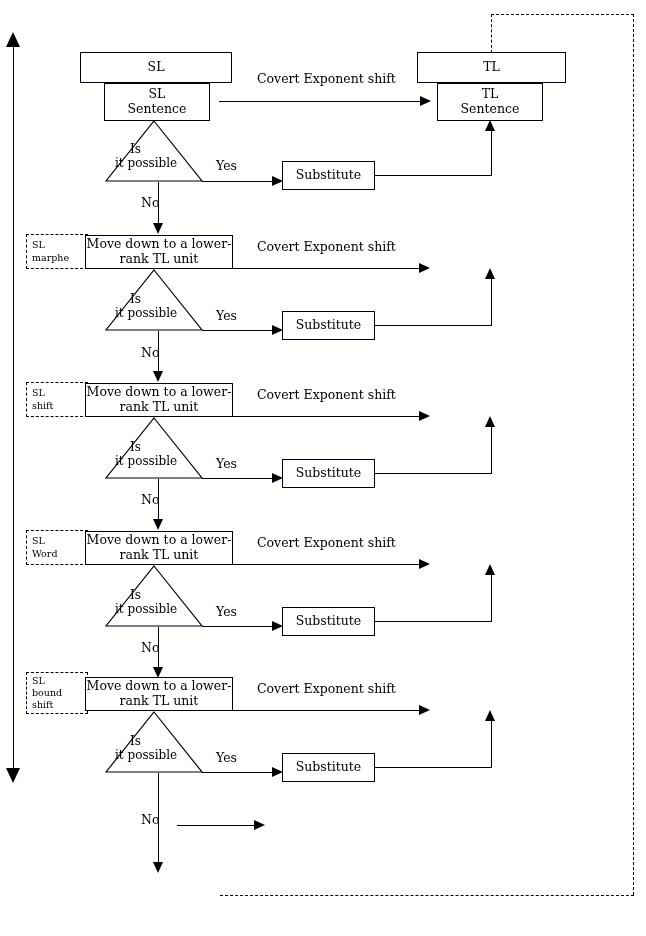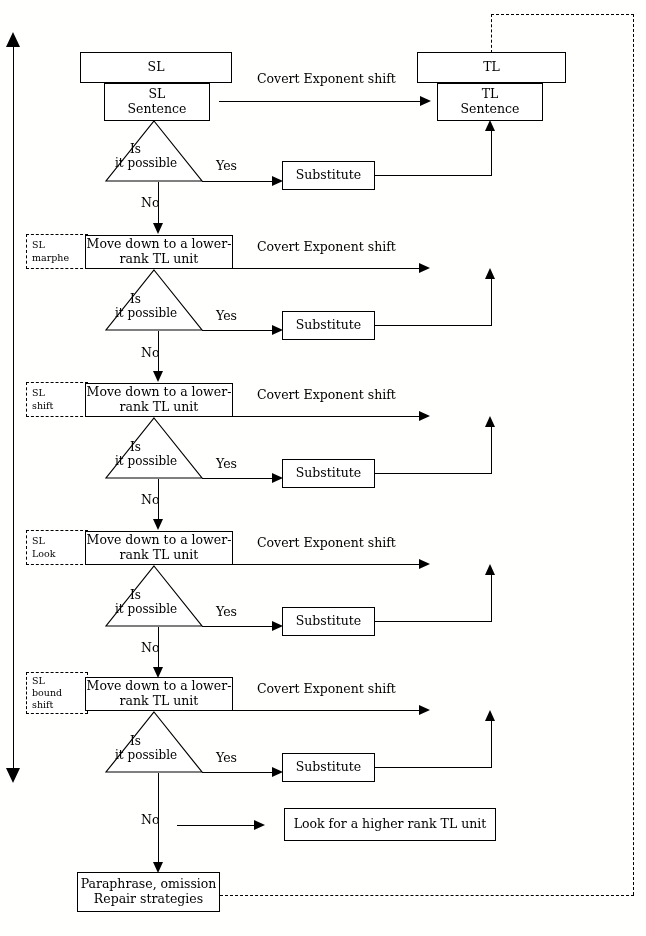--- a/index.html
+++ b/index.html
@@ -213,21 +213,21 @@
   <div class="hthin" style="left:375px;top:473px;width:117px;"></div>
   <div class="vthin" style="left:491px;top:427px;height:47px;"></div>
   <div class="ar-u" style="left:485px;top:416px;"></div>
 
   <div class="lbl" style="left:141px;top:492px;">No</div>
   <div class="vthin" style="left:158px;top:479px;height:42px;"></div>
   <div class="ar-d" style="left:153px;top:519px;"></div>
 
   <div class="dbox" style="left:26px;top:530px;width:62px;height:35px;">
     <span>SL</span>
-    <span>Look</span>
+    <span>Word</span>
   </div>
   <div class="box" style="left:85px;top:531px;width:148px;height:34px;">
     <span class="ml">Move down to a lower-<br>rank TL unit</span>
   </div>
   <div class="lbl" style="left:257px;top:535px;">Covert Exponent shift</div>
   <div class="hthin" style="left:233px;top:564px;width:188px;"></div>
   <div class="ar-r" style="left:419px;top:559px;"></div>
 
   <div class="tri" style="left:105px;top:565px;width:98px;height:62px;">
     <svg width="98" height="62" viewBox="0 0 98 62">
@@ -283,21 +283,15 @@
   <div class="vthin" style="left:491px;top:721px;height:47px;"></div>
   <div class="ar-u" style="left:485px;top:710px;"></div>
 
   <div class="lbl" style="left:141px;top:812px;">No</div>
   <div class="vthin" style="left:158px;top:773px;height:95px;"></div>
   <div class="ar-d" style="left:153px;top:862px;"></div>
 
   <div class="hthin" style="left:177px;top:825px;width:83px;"></div>
   <div class="ar-r" style="left:254px;top:820px;"></div>
 
-  <div class="box" style="left:284px;top:808px;width:212px;height:33px;">
-    <span>Look for a higher rank TL unit</span>
-  </div>
-
-  <div class="box" style="left:77px;top:872px;width:143px;height:40px;">
-    <span class="ml">Paraphrase, omission<br>Repair strategies</span>
-  </div>
+
 
 </div>
 
 </body></html>

